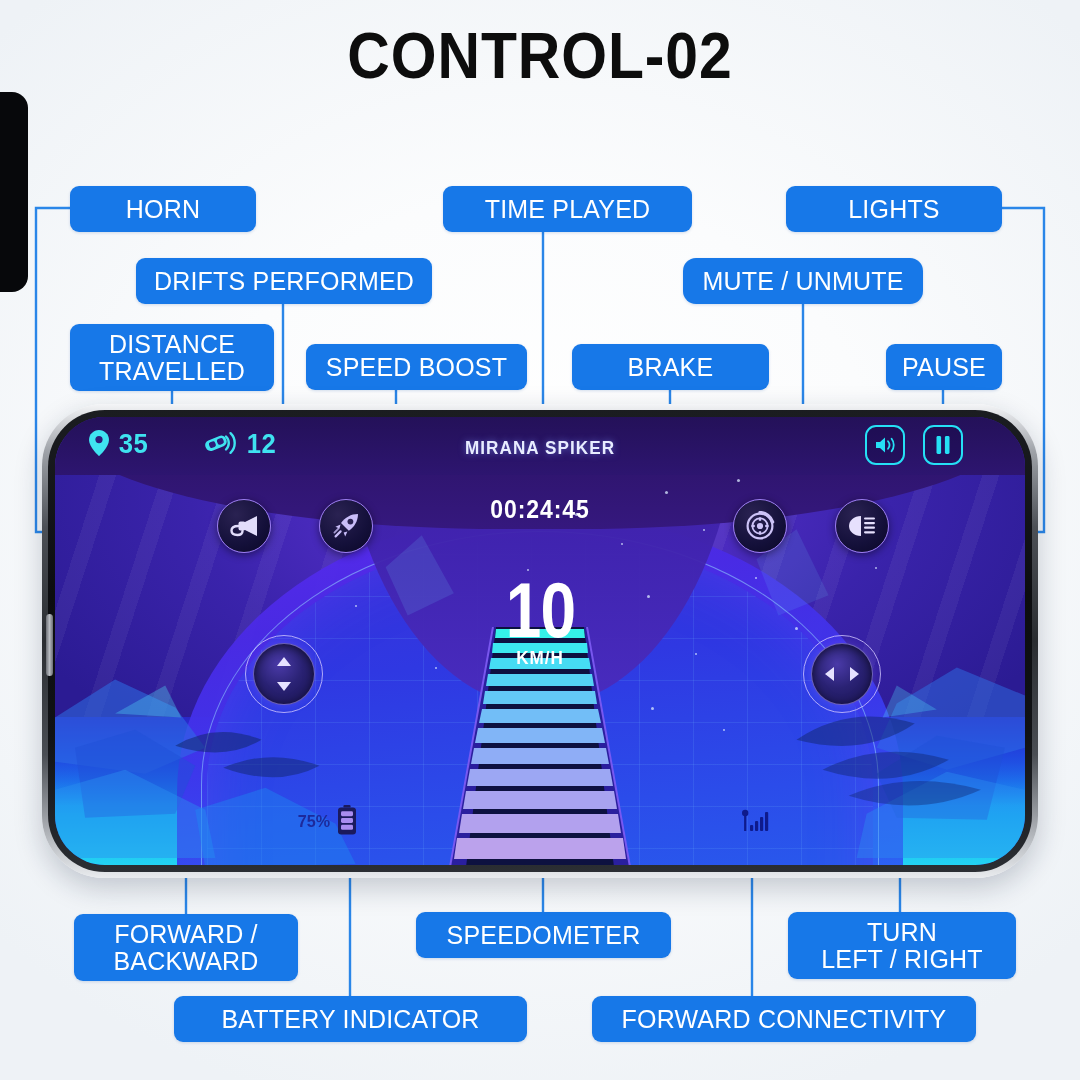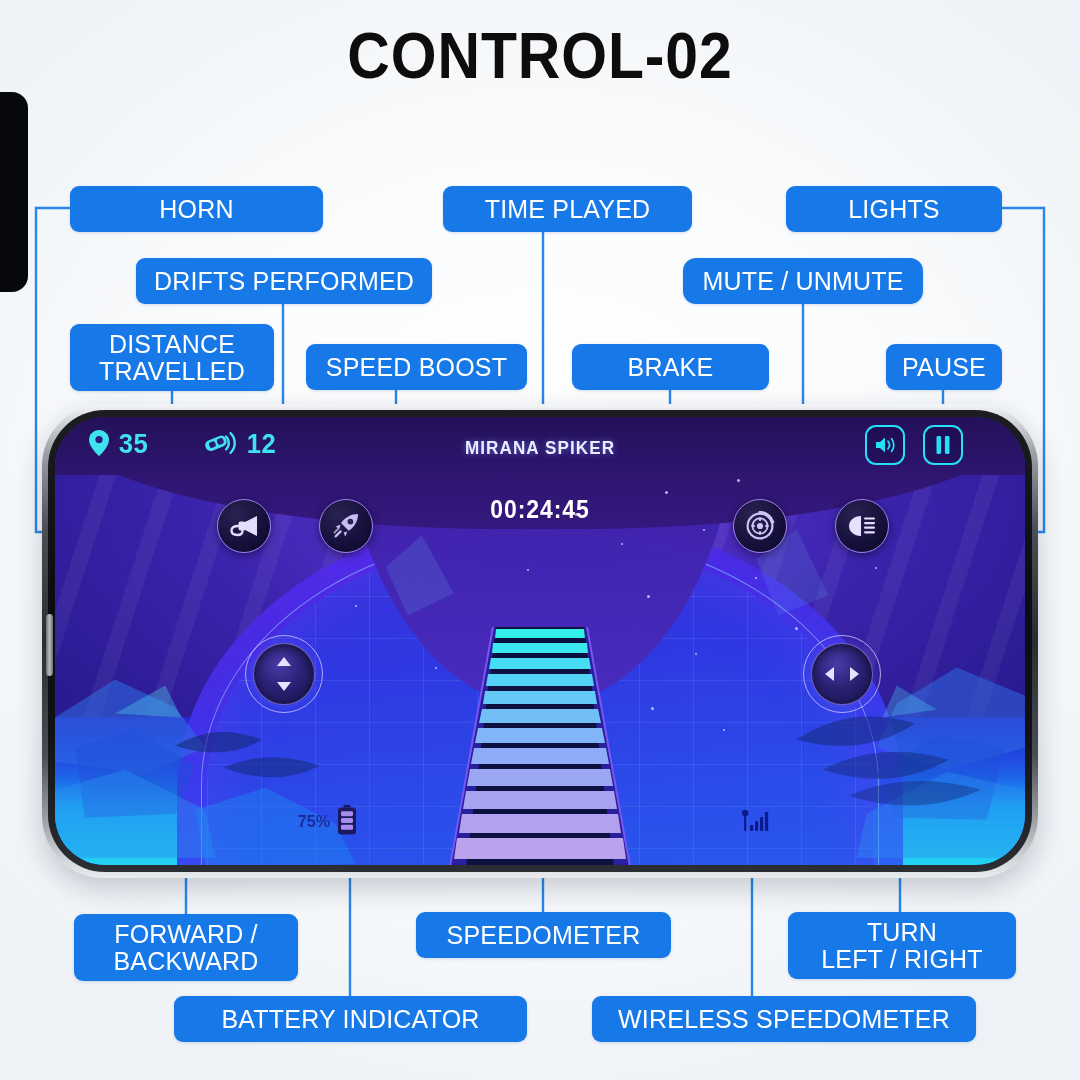--- a/index.html
+++ b/index.html
@@ -292,21 +292,21 @@
     <path d="M350 996 L350 846"></path>
 
     <path d="M543 912 L543 864"></path>
 
     <path d="M752 996 L752 846"></path>
 
     <path d="M900 912 L900 686 L848 686"></path>
   </g>
 </svg>
 
-<div class="chip" style="left:70px;  top:186px; width:253px; height:46px;">HORN</div>
+<div class="chip" style="left:70px;  top:186px; width:186px; height:46px;">HORN</div>
 
 <div class="chip" style="left:419px; top:186px; width:249px; height:46px;margin-left:24px;">TIME PLAYED</div>
 
 <div class="chip" style="left:786px; top:186px; width:216px; height:46px;">LIGHTS</div>
 
 <div class="chip" style="left:136px; top:258px; width:296px; height:46px;">DRIFTS PERFORMED</div>
 
 <div class="chip" style="left:683px; top:258px; width:240px; height:46px;border-radius:13px;">MUTE / UNMUTE</div>
 
 <div class="chip" style="left:70px;  top:324px; width:204px; height:67px;">DISTANCE
@@ -321,21 +321,21 @@
 <div class="chip" style="left:74px;  top:914px; width:224px; height:67px;">FORWARD /
 BACKWARD</div>
 
 <div class="chip" style="left:416px; top:912px; width:255px; height:46px;">SPEEDOMETER</div>
 
 <div class="chip" style="left:788px; top:912px; width:228px; height:67px;">TURN
 LEFT / RIGHT</div>
 
 <div class="chip" style="left:174px; top:996px; width:353px; height:46px;">BATTERY INDICATOR</div>
 
-<div class="chip" style="left:592px; top:996px; width:384px; height:46px;">WIRELESS SPEEDOMETER</div>
+<div class="chip" style="left:592px; top:996px; width:384px; height:46px;">FORWARD CONNECTIVITY</div>
 
 <div id="phone">
   <div id="phone-inner">
     <div id="screen">
 
       <div class="layer" id="sky"></div>
       <div class="layer" id="sky-beams"></div>
       <div class="layer" id="ground"></div>
       <div class="layer" id="ground-dark"></div>
 
@@ -442,20 +442,24 @@
             <path d="M21 6.5a9 9 0 0 1 0 13" stroke="#3fe3f0" stroke-width="2.4" fill="none" stroke-linecap="round"></path>
             <path d="M25.5 3.2a13.5 13.5 0 0 1 0 19.6" stroke="#3fe3f0" stroke-width="2.4" fill="none" stroke-linecap="round"></path>
           </svg>
         </span>
         <span class="stat-val">12</span>
       </div>
 
       <div class="hud" id="game-title">MIRANA SPIKER</div>
       <div class="hud" id="timer">00:24:45</div>
 
+      <div class="hud" id="speed-wrap">
+        <div id="speed-val">10</div>
+        <div id="speed-unit">KM/H</div>
+      </div>
 
       <div class="sqbtn" id="btn-mute">
         <svg width="22" height="20" viewBox="0 0 22 20">
           <path d="M2 7h4l5-4.6v15.2L6 13H2Z" fill="#25e0f5"></path>
           <path d="M14 6.2a6 6 0 0 1 0 7.6" stroke="#25e0f5" stroke-width="1.8" fill="none" stroke-linecap="round"></path>
           <path d="M17.6 3.8a10 10 0 0 1 0 12.4" stroke="#25e0f5" stroke-width="1.8" fill="none" stroke-linecap="round"></path>
         </svg>
       </div>
 
       <div class="sqbtn" id="btn-pause">

